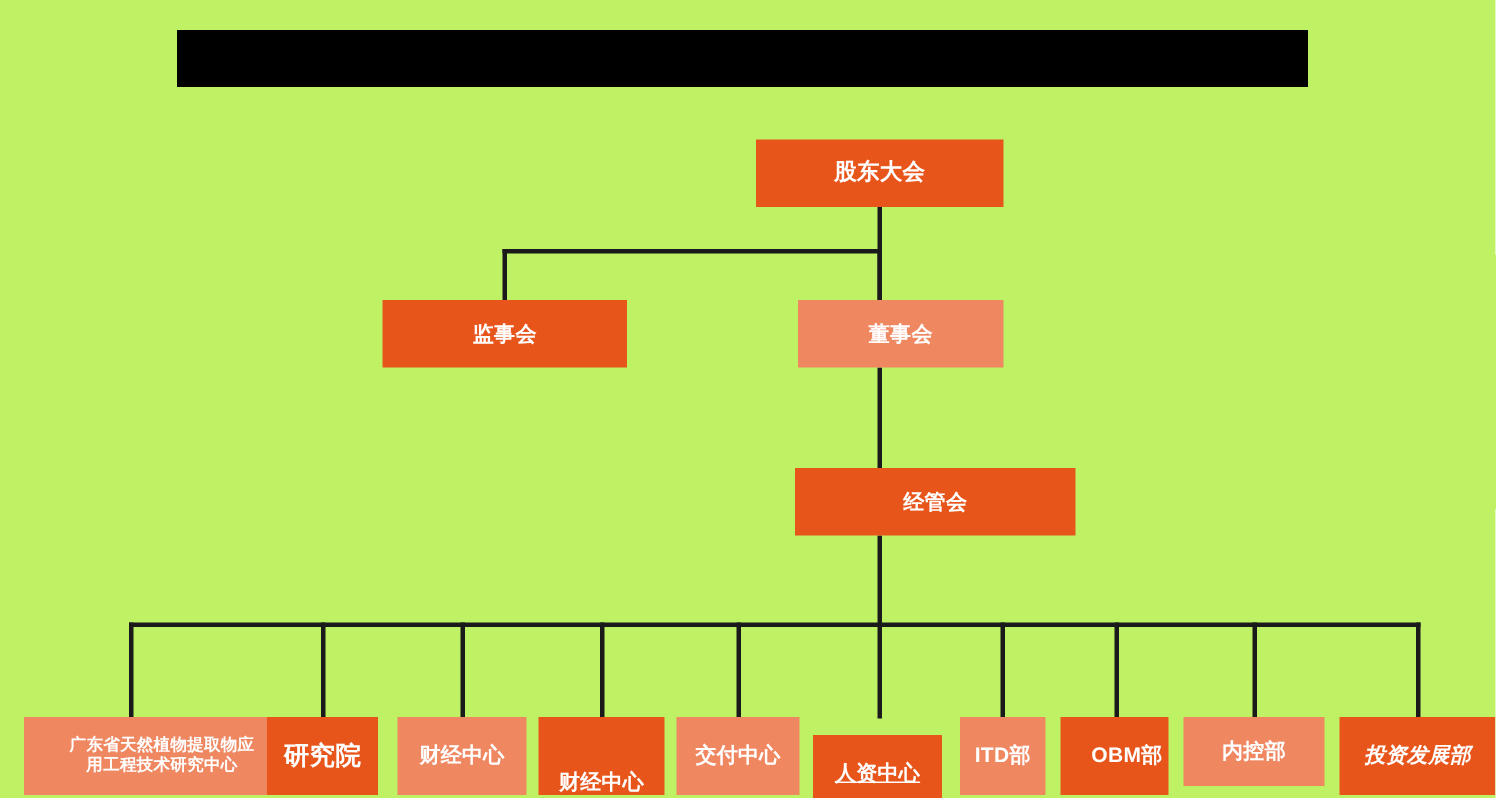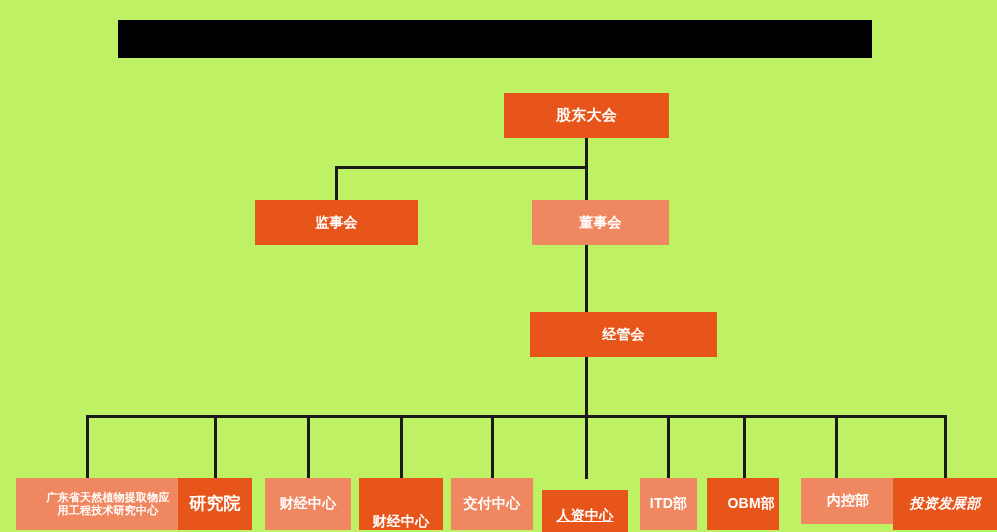--- a/index.html
+++ b/index.html
@@ -113,21 +113,21 @@
       </div>
       <div class="node tone-dark" style="left: 542px; top: 490px; width: 86px; height: 52px; text-decoration: underline;">
         <span class="node-label" style="font-size: 14px;">人资中心</span>
       </div>
       <div class="node tone-light" style="left: 640px; top: 478px; width: 57px; height: 52px;">
         <span class="node-label" style="font-size: 14px;">ITD部</span>
       </div>
       <div class="node tone-dark" style="left: 707px; top: 478px; width: 72px; height: 52px; justify-content: flex-end;">
         <span class="node-label" style="font-size: 14px;">OBM部</span>
       </div>
-      <div class="node tone-light" style="left: 789px; top: 478px; width: 94px; height: 46px; margin-left: 12px;">
+      <div class="node tone-light" style="left: 789px; top: 478px; width: 94px; height: 46px;">
         <span class="node-label" style="font-size: 14px;">内控部</span>
       </div>
       <div class="node tone-dark" style="left: 893px; top: 478px; width: 104px; height: 52px;">
         <span class="node-label" style="font-size: 14px; font-style: italic;">投资发展部</span>
       </div>
     </div>
 
 </div>
 
 </body></html>

